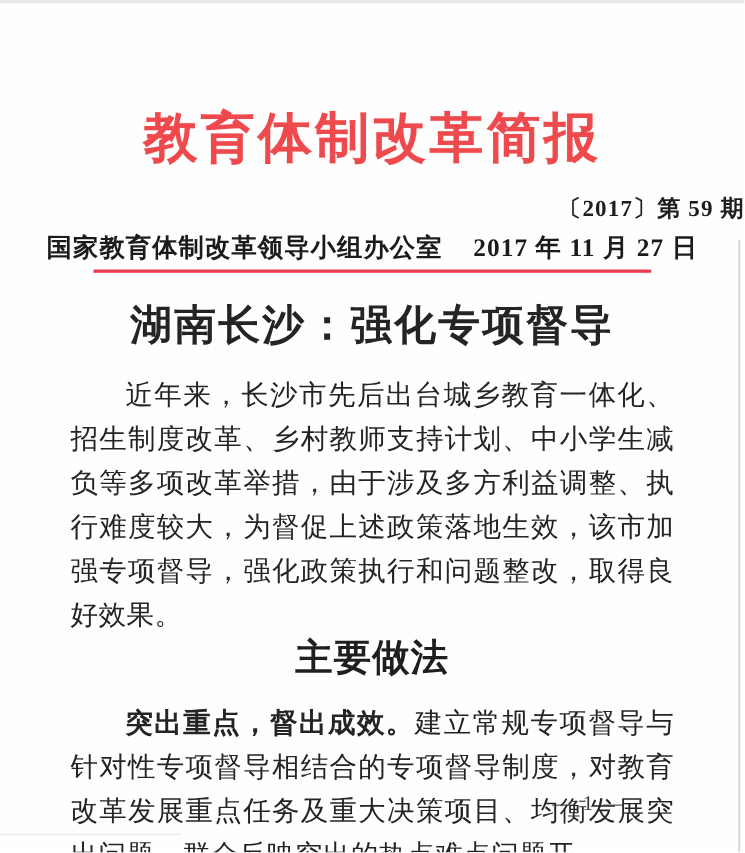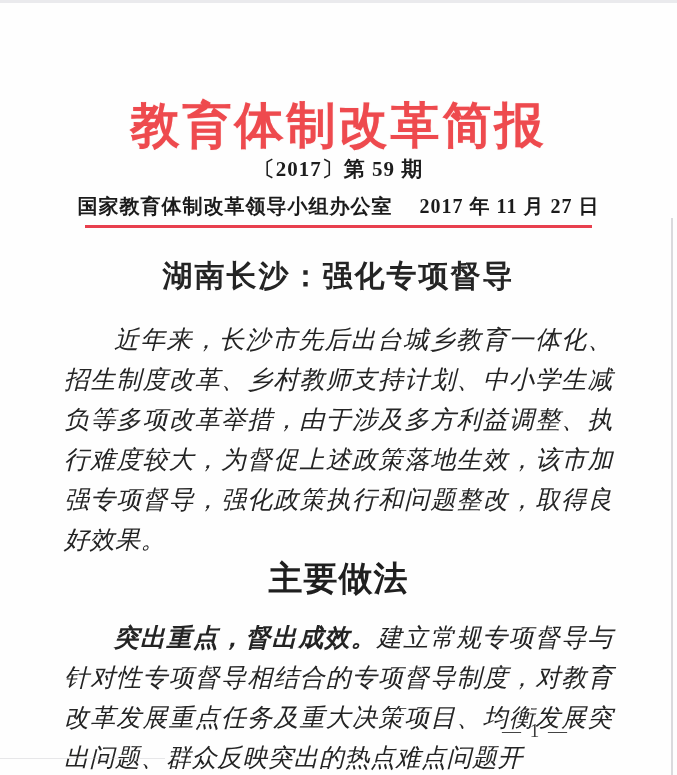--- a/index.html
+++ b/index.html
@@ -37,77 +37,77 @@
     text-align: center;
     font-size: 49px;
     line-height: 58px;
     font-weight: bold;
     letter-spacing: 3px;
     color: #ee4a4e;
     text-shadow: 0 0 1px rgba(238,74,78,0.35);
   }
 
   .issue-no {
-    text-align: center;
+    margin-top: 20px;
+    text-align: right;
     font-size: 21px;
     line-height: 28px;
     font-weight: bold;
     color: #1d1d1d;
     letter-spacing: 1px;
   }
   .issue-total {
     margin-top: 4px;
     text-align: center;
     font-size: 21px;
     line-height: 28px;
     font-weight: bold;
     color: #1d1d1d;
     letter-spacing: 1px;
   }
 
   .byline {
     margin-top: 8px;
     text-align: center;
-    font-size: 20px;
+    font-size: 23px;
     line-height: 30px;
     font-weight: bold;
     color: #1b1b1b;
     letter-spacing: 1px;
     white-space: nowrap;
   }
   .byline .date { margin-left: 21px; }
 
   .red-rule {
     width: 507px;
     height: 3px;
     margin: 4px auto 0 auto;
     background: #e8404e;
     border: none;
   }
 
   .headline {
     margin-top: 26px;
     text-align: center;
     font-weight: bold;
-    font-size: 30px;
+    font-size: 38px;
     line-height: 44px;
     color: #242424;
     letter-spacing: 2px;
   }
 
   .body-para {
     width: 549px;
     margin: 22px auto 0 auto;
     font-size: 25px;
     line-height: 40px;
     text-align: justify;
     text-indent: 2em;
     color: #242424;
     letter-spacing: 0.5px;
-    font-style: italic;
   }
 
   .section-heading {
     margin-top: 0;
     text-align: center;
     font-family: "Liberation Sans", sans-serif;
     font-weight: bold;
     font-size: 34px;
     line-height: 36px;
     color: #1f1f1f;

